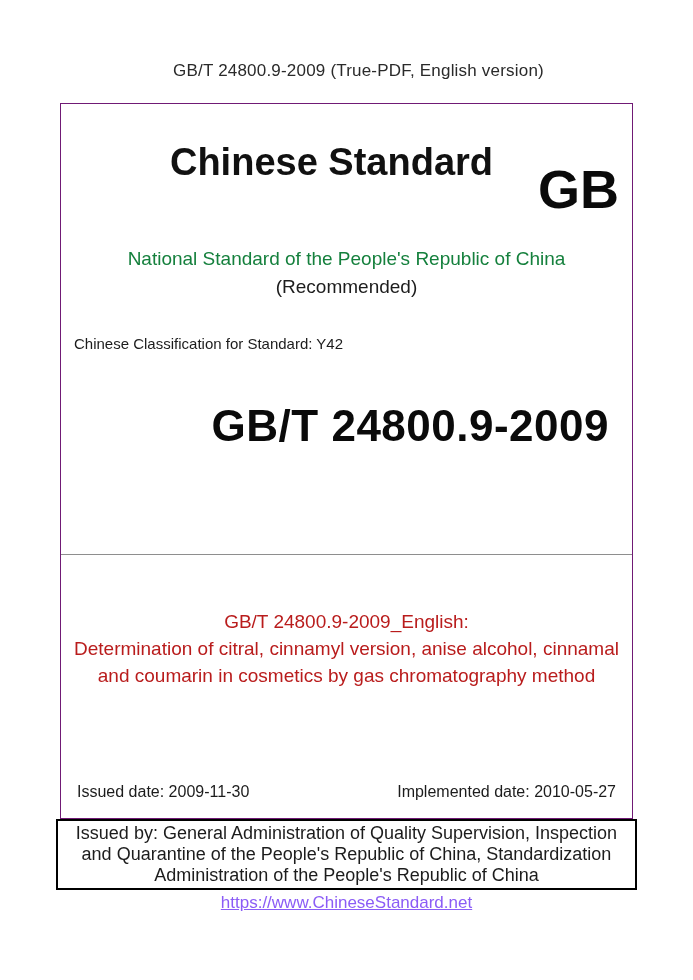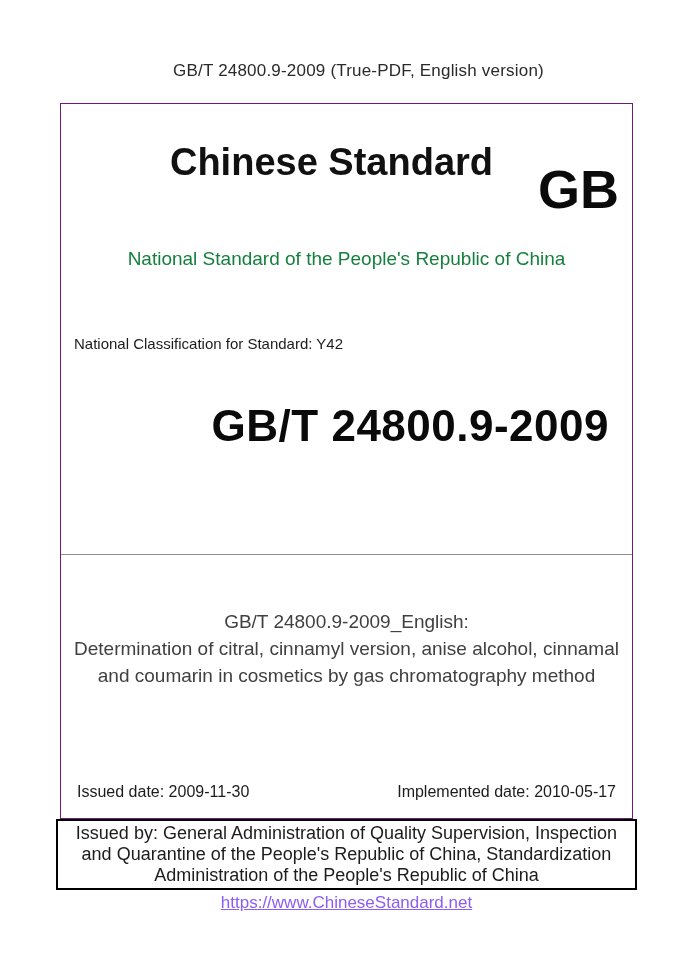--- a/index.html
+++ b/index.html
@@ -115,21 +115,21 @@
   .english-block {
     position: absolute;
     top: 504px;
     left: 0;
     width: 100%;
     padding: 0 5px;
     box-sizing: border-box;
     text-align: center;
     font-size: 19px;
     line-height: 27px;
-    color: #404040;
+    color: #b91c1c;
   }
 
   .dates-row {
     position: absolute;
     top: 679px;
     left: 0;
     width: 100%;
     padding: 0 16px;
     box-sizing: border-box;
     display: flex;
@@ -185,35 +185,36 @@
   <div class="header-line">GB/T 24800.9-2009 (True-PDF, English version)</div>
 
   <div class="main-box">
 
     <div class="brand-title">Chinese Standard</div>
 
     <div class="gb-logo">GB</div>
 
     <div class="national-line">National Standard of the People's Republic of China</div>
 
-
-    <div class="classification-line">National Classification for Standard: Y42</div>
+    <div class="recommended-line">(Recommended)</div>
+
+    <div class="classification-line">Chinese Classification for Standard: Y42</div>
 
     <div class="standard-number">GB/T 24800.9-2009</div>
 
     <hr class="section-divider">
 
     <div class="english-block">
       <div>GB/T 24800.9-2009_English:</div>
       <div>Determination of citral, cinnamyl version, anise alcohol, cinnamal and coumarin in cosmetics by gas chromatography method</div>
     </div>
 
     <div class="dates-row">
       <span>Issued date: 2009-11-30</span>
-      <span>Implemented date: 2010-05-17</span>
+      <span>Implemented date: 2010-05-27</span>
     </div>
 
   </div>
 
   <div class="issuer-box">
     <div class="issuer-text">Issued by: General Administration of Quality Supervision, Inspection and Quarantine of the People's Republic of China, Standardization Administration of the People's Republic of China</div>
   </div>
 
   <div class="website-link">
     <a>https://www.ChineseStandard.net</a>

